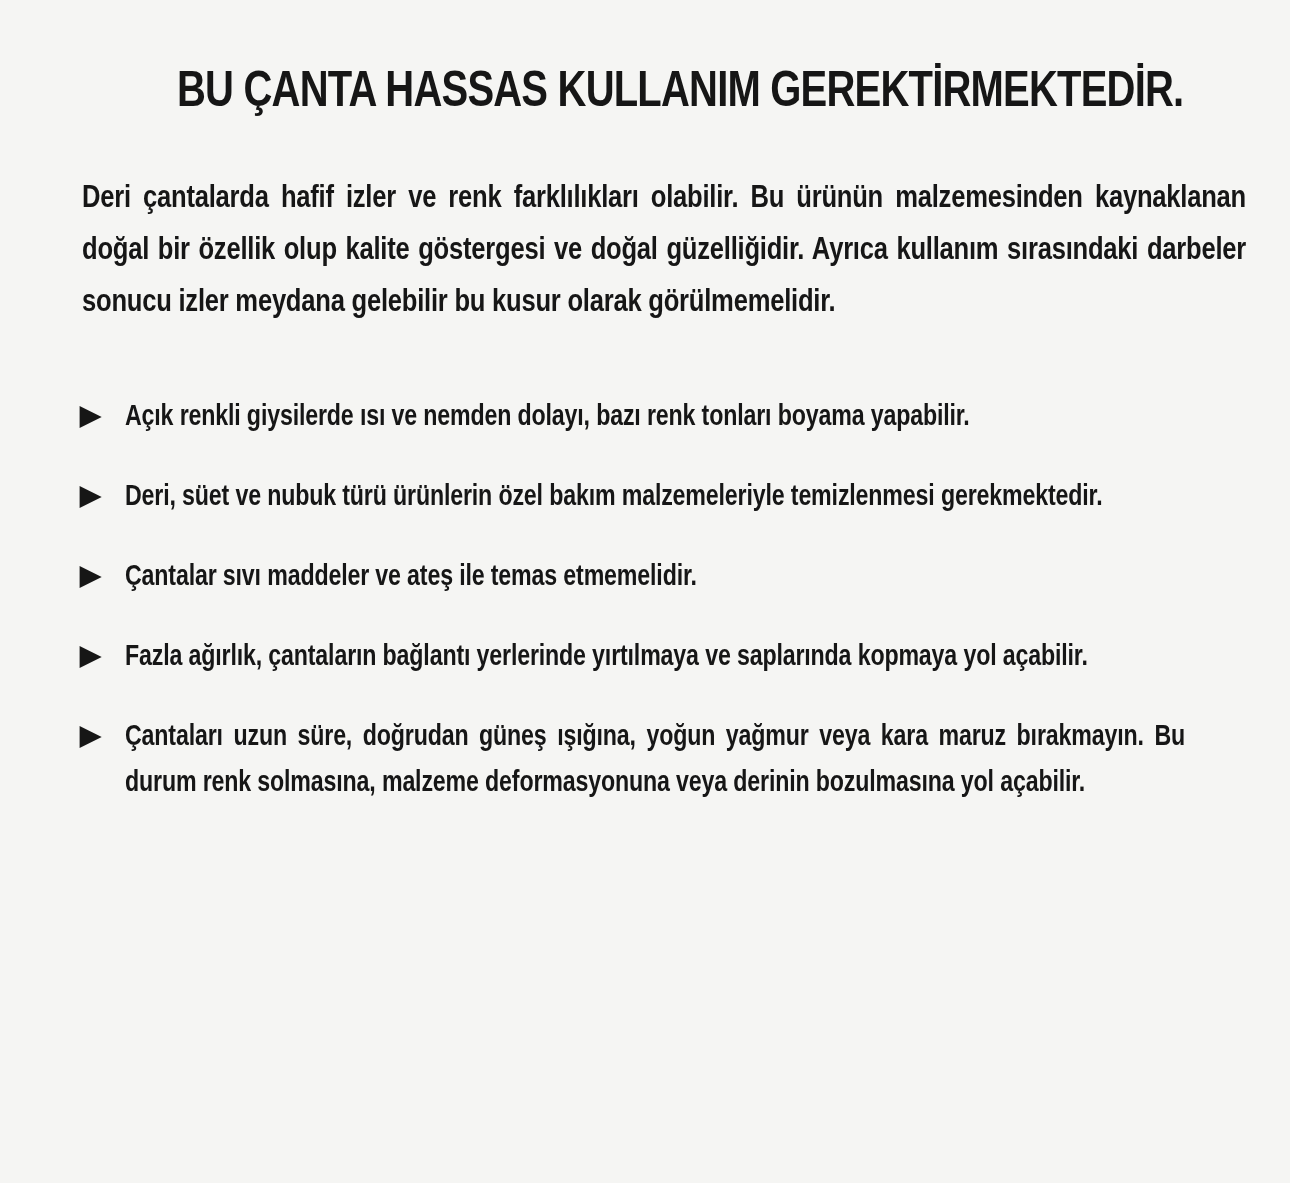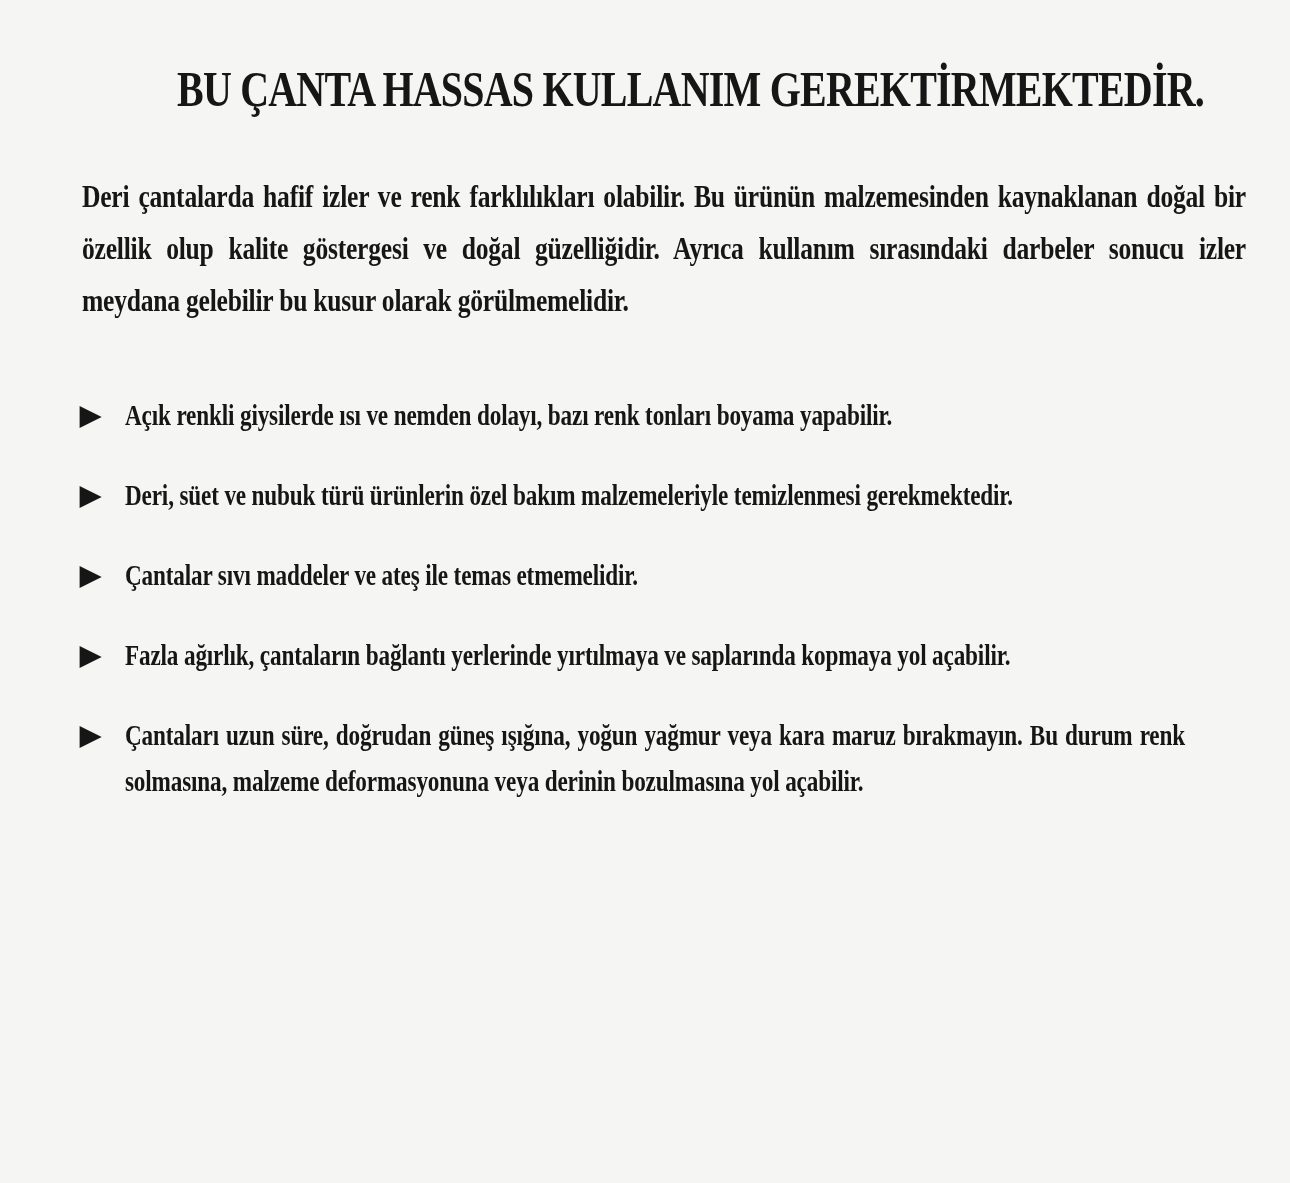--- a/index.html
+++ b/index.html
@@ -6,21 +6,21 @@
     margin: 0;
     padding: 0;
     background: #f5f5f3;
   }
   .page {
     position: relative;
     width: 1290px;
     height: 1183px;
     background: #f5f5f3;
     overflow: hidden;
-    font-family: Liberation Serif, serif;
+    font-family: Liberation Sans, sans-serif;
     font-weight: 700;
     color: #161616;
     box-sizing: border-box;
     padding-top: 64px;
   }
   
   .title {
     margin: 0 60px;
     font-size: 50px;
     line-height: 1.0;

